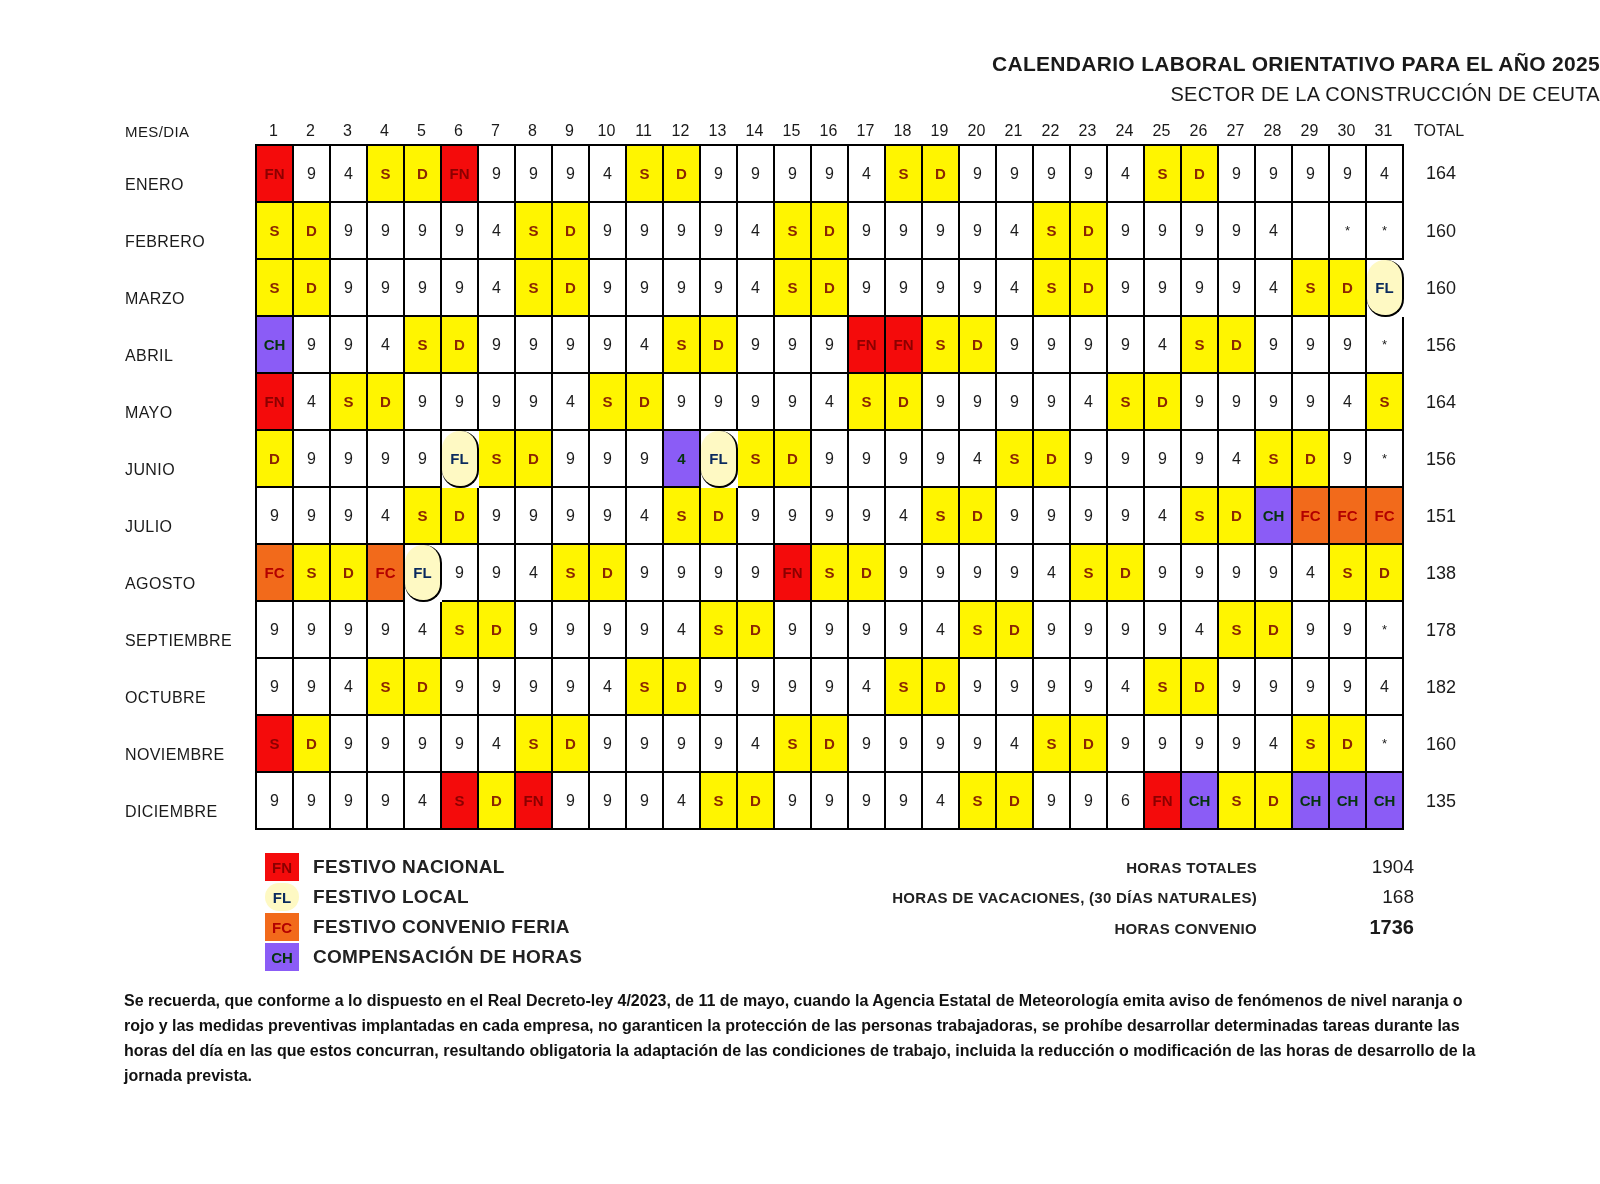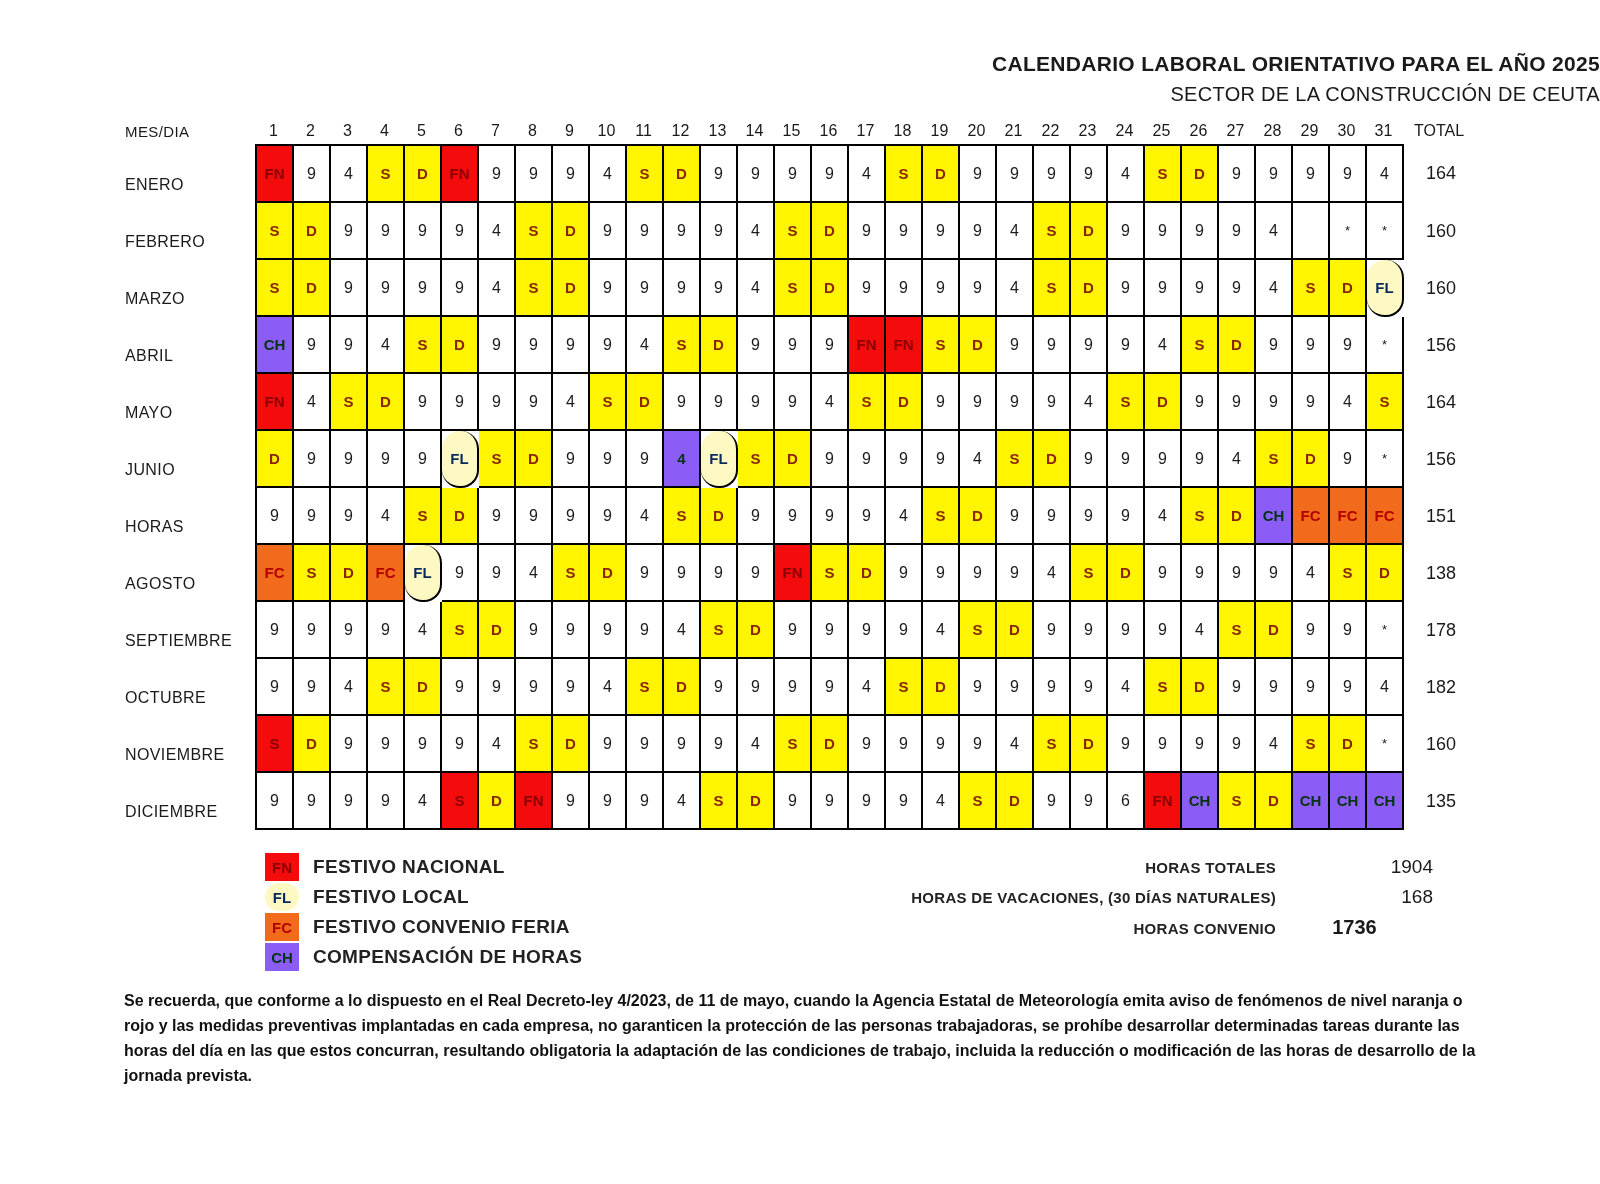--- a/index.html
+++ b/index.html
@@ -37,25 +37,25 @@
   .c-e { background:#ffffff; }
 
   
   .legend { position:absolute; left:265px; top:852px; }
   .legend-item { display:flex; align-items:center; height:30px; }
   .legend-chip { width:34px; height:28px; display:flex; align-items:center; justify-content:center;
                  font-size:15px; font-weight:700; flex:0 0 34px; }
   .legend-label { margin-left:14px; font-size:19px; font-weight:600; letter-spacing:.3px; color:#222; }
 
   
-  .totals { position:absolute; left:901px; top:856px; width:532px; }
+  .totals { position:absolute; left:882px; top:856px; width:532px; }
   .totals-row { display:flex; align-items:baseline; height:30px; }
   .totals-label { flex:1; text-align:right; font-size:15px; font-weight:600; letter-spacing:.3px; color:#222; padding-right:0; }
   .totals-value { width:157px; text-align:right; font-size:19px; font-weight:400; }
-  .totals-row.bold .totals-value { font-weight:700; font-size:20px;text-align:center; }
+  .totals-row.bold .totals-value { font-weight:700; font-size:20px; }
 
   
   .footer { position:absolute; left:124px; top:988px; width:1358px; font-size:16px; font-weight:700; line-height:25px; color:#111; }
   .footer p { margin:0; }
 </style>
 </head>
 <body>
 
 <div class="page">
 
@@ -319,21 +319,21 @@
           <div class="cell c-w">9</div>
           <div class="cell c-w">4</div>
           <div class="cell c-y">S</div>
           <div class="cell c-y">D</div>
           <div class="cell c-w">9</div>
           <div class="cell c-a">*</div>
         </div>
         <div class="mtotal">156</div>
       </div>
       <div class="cal-row">
-        <div class="mlabel">HORAS</div>
+        <div class="mlabel">JULIO</div>
         <div class="cells">
           <div class="cell c-w">9</div>
           <div class="cell c-w">9</div>
           <div class="cell c-w">9</div>
           <div class="cell c-w">4</div>
           <div class="cell c-y">S</div>
           <div class="cell c-y">D</div>
           <div class="cell c-w">9</div>
           <div class="cell c-w">9</div>
           <div class="cell c-w">9</div>

